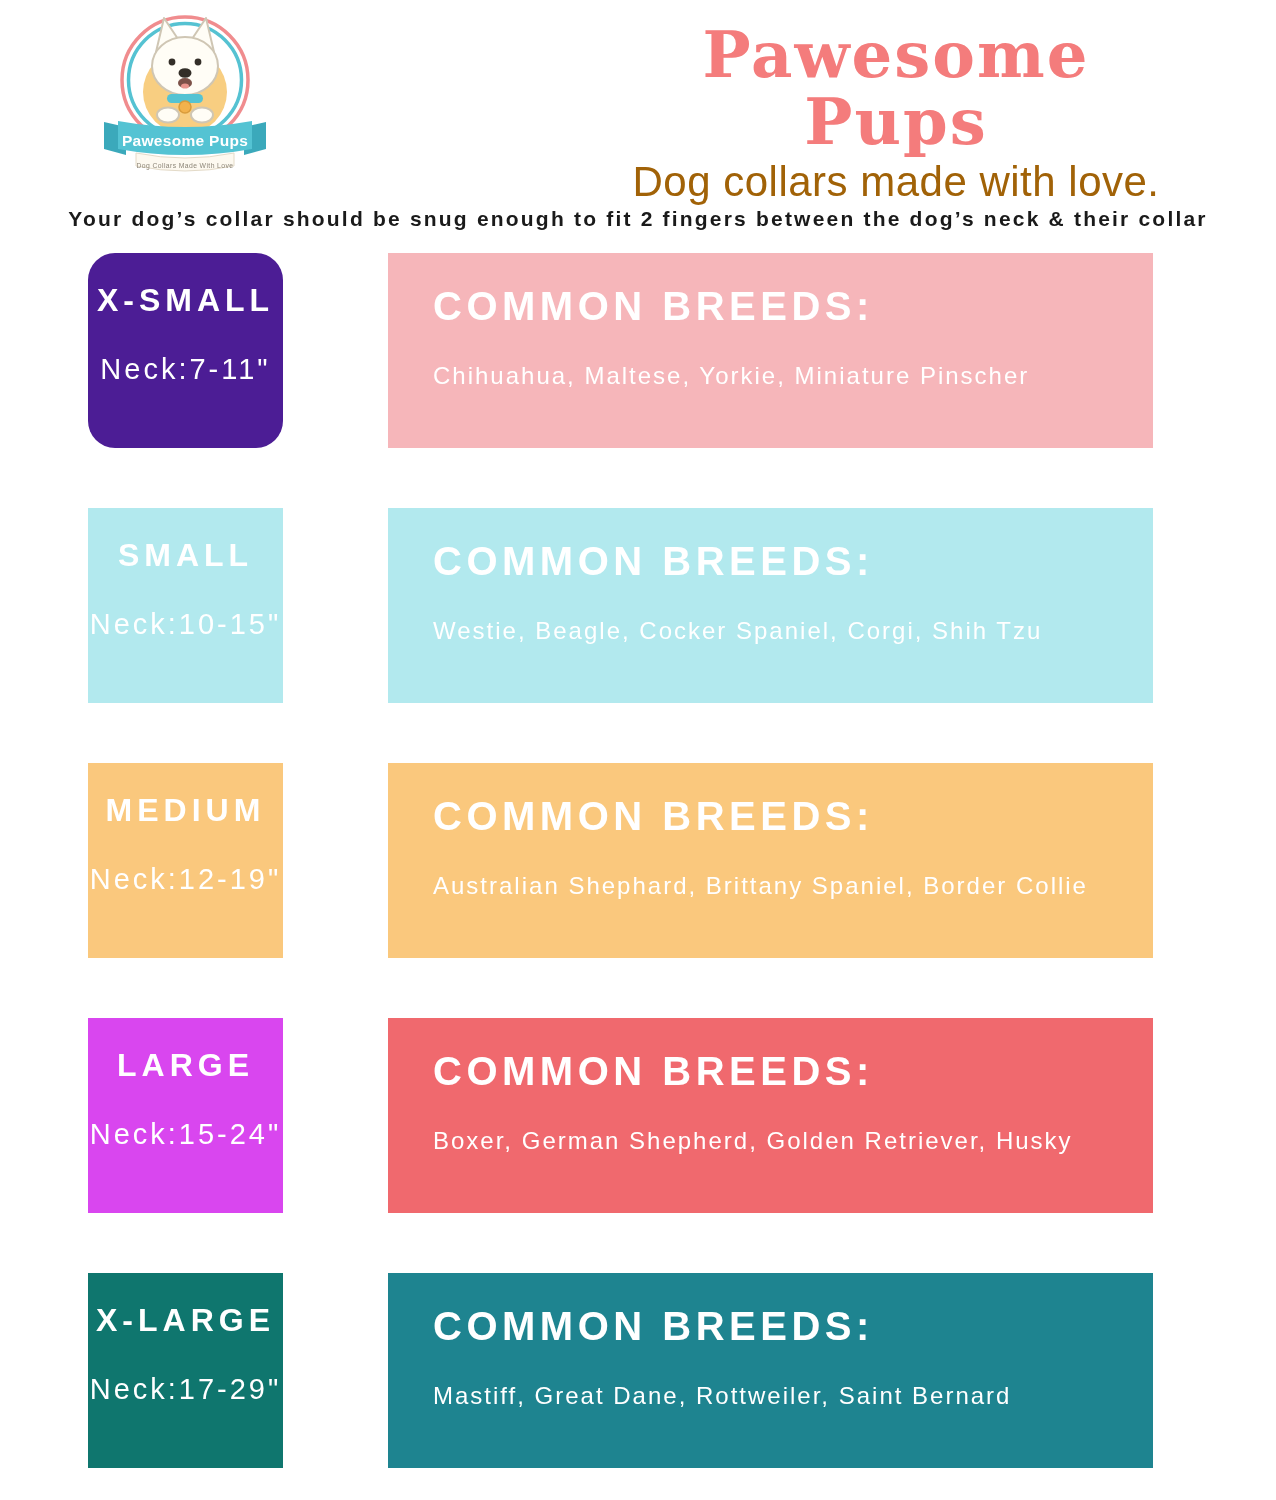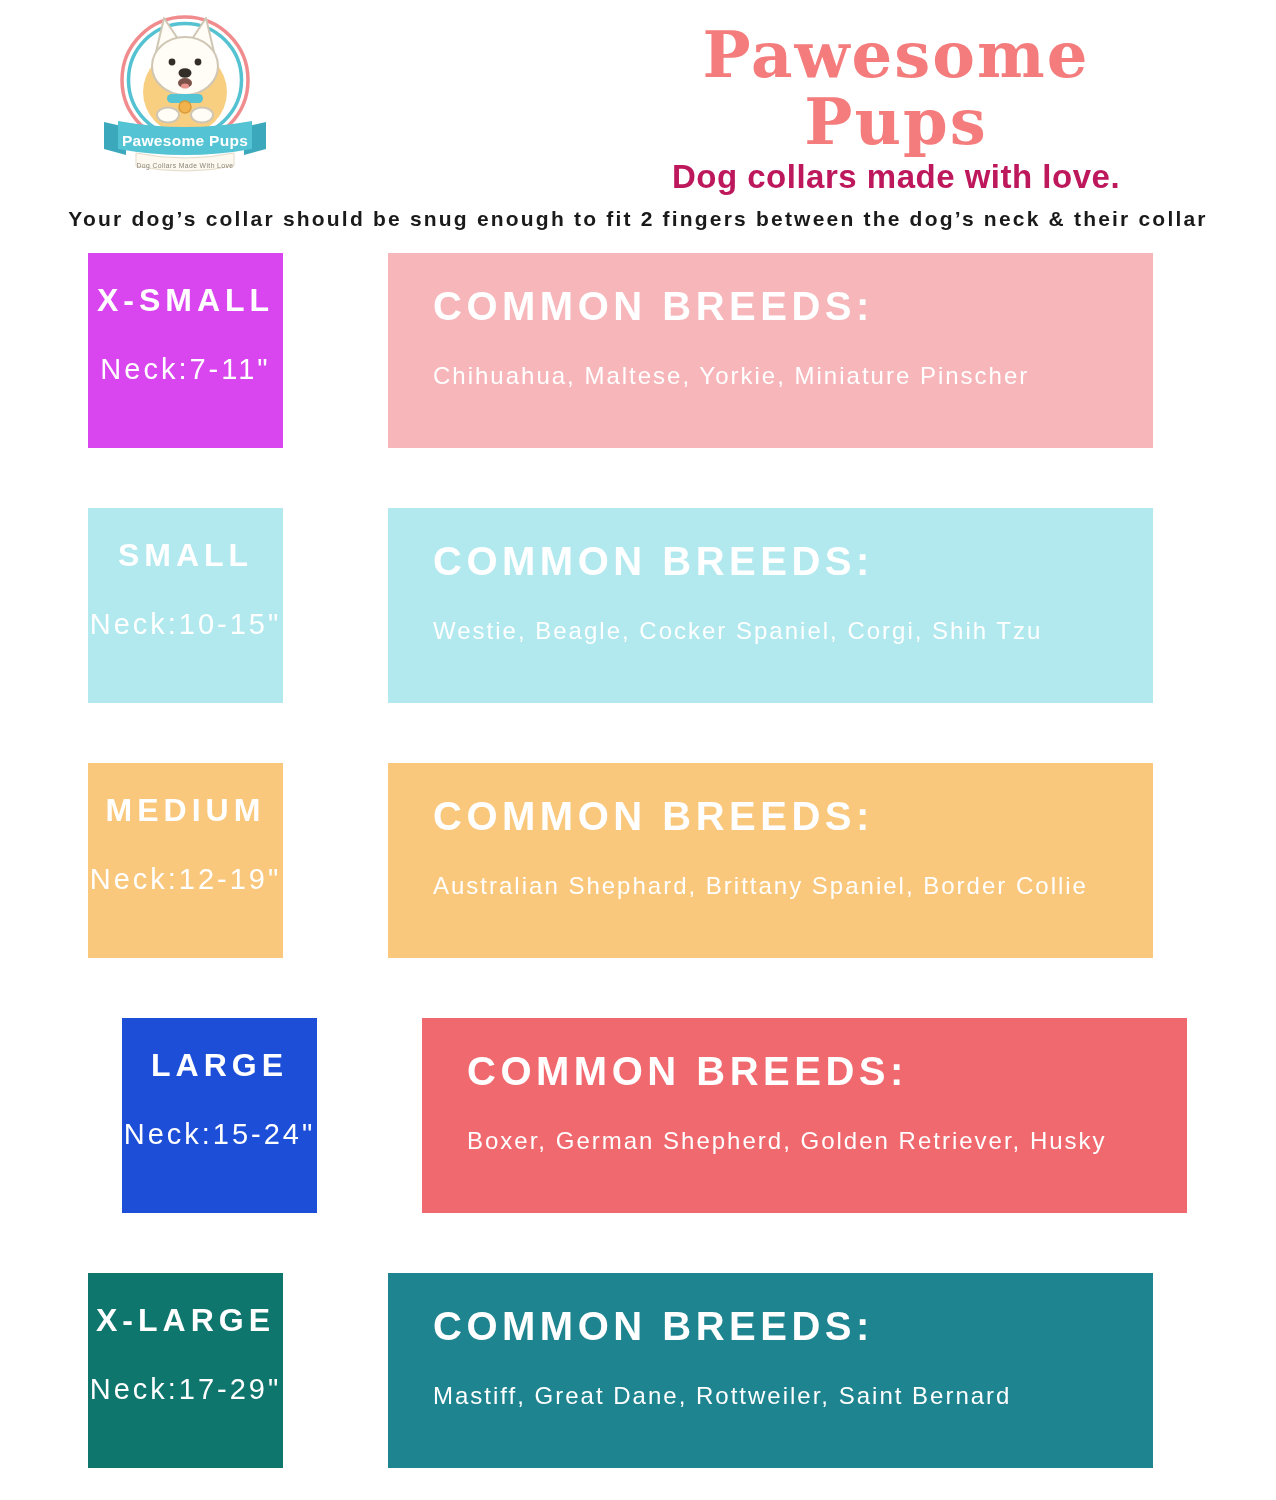--- a/index.html
+++ b/index.html
@@ -35,24 +35,24 @@
     font-weight: bold;
     font-size: 64px;
     line-height: 1.04;
     letter-spacing: 2px;
     color: #F
 47C7C;
   }
   .brand-title { color: #F47C7C; }
   .brand-subtitle {
     margin: 3px 0 0 0;
-    font-size: 33px;
-    font-weight: 700;
+    font-size: 42px;
+    font-weight: 400;
     letter-spacing: 0.5px;
-    color: #be185d;
+    color: #a16207;
   }
   .tagline {
     position: absolute;
     top: 186px;
     left: 0;
     width: 100%;
     text-align: center;
     font-size: 21px;
     letter-spacing: 2.2px;
     color: #1a1a1a;
@@ -159,21 +159,21 @@
       <h1 class="brand-title">Pawesome Pups</h1>
       <p class="brand-subtitle">Dog collars made with love.</p>
     </div>
   </header>
 
   <p class="tagline">Your dog’s collar should be snug enough to fit 2 fingers between the dog’s neck &amp; their collar</p>
 
   <main class="rows">
 
     <section class="row">
-      <div class="size-box" style="background-color: #d946ef;">
+      <div class="size-box" style="background-color: #4c1d95; border-radius: 27px;">
         <div class="size-label">X-SMALL</div>
         <div class="neck">Neck:7-11"</div>
       </div>
       <div class="breeds-box" style="background-color: rgb(246, 182, 186);">
         <div class="breeds-heading">COMMON BREEDS:</div>
         <div class="breeds-list">Chihuahua, Maltese, Yorkie, Miniature Pinscher</div>
       </div>
     </section>
 
     <section class="row">
@@ -192,21 +192,21 @@
         <div class="size-label">MEDIUM</div>
         <div class="neck">Neck:12-19"</div>
       </div>
       <div class="breeds-box" style="background-color: rgb(250, 200, 125);">
         <div class="breeds-heading">COMMON BREEDS:</div>
         <div class="breeds-list">Australian Shephard, Brittany Spaniel, Border Collie</div>
       </div>
     </section>
 
     <section class="row">
-      <div class="size-box" style="background-color: #1d4ed8; margin-left: 34px;">
+      <div class="size-box" style="background-color: #d946ef;">
         <div class="size-label">LARGE</div>
         <div class="neck">Neck:15-24"</div>
       </div>
       <div class="breeds-box" style="background-color: rgb(240, 105, 110);">
         <div class="breeds-heading">COMMON BREEDS:</div>
         <div class="breeds-list">Boxer, German Shepherd, Golden Retriever, Husky</div>
       </div>
     </section>
 
     <section class="row">

